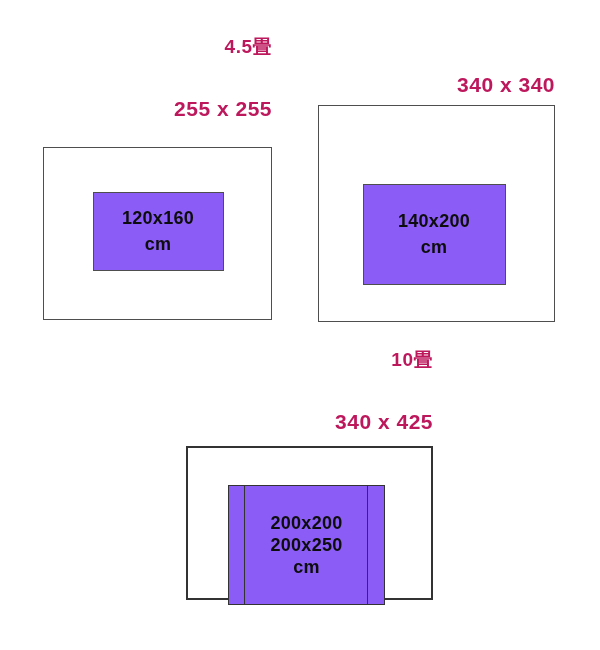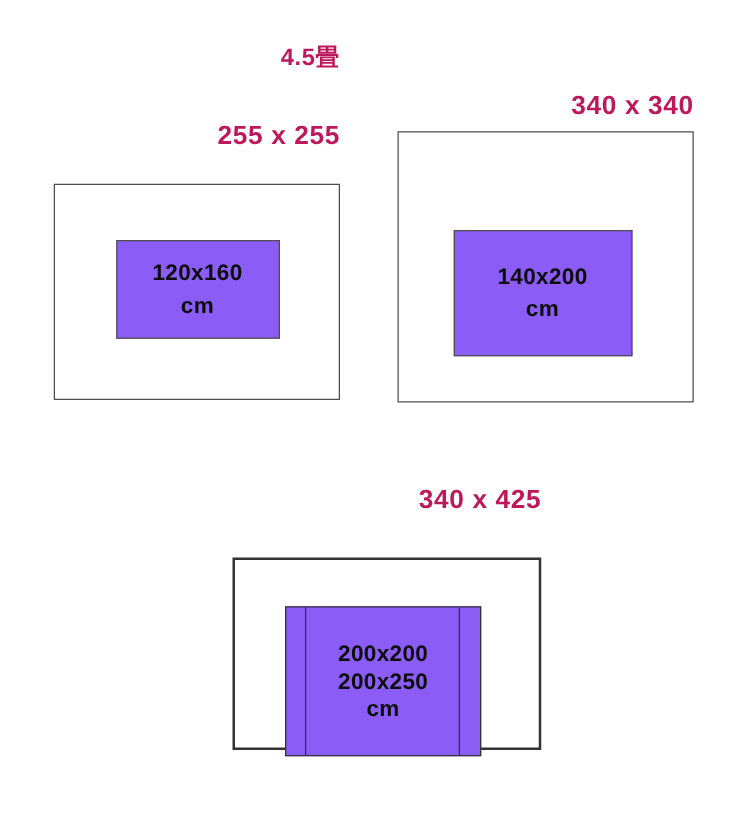--- a/index.html
+++ b/index.html
@@ -105,20 +105,21 @@
         <div class="rug-label">
           <span>140x200</span>
           <span>cm</span>
         </div>
       </div>
     </div>
   </section>
 
   <section>
     <header class="hdr hdr3">
+      <div class="tatami">10畳</div>
       <div class="dims">340 x 425</div>
     </header>
     <div class="room room3">
       <div class="rug rug3">
         <div class="vline vline-left"></div>
         <div class="vline vline-right"></div>
         <div class="rug-label">
           <span>200x200</span>
           <span>200x250</span>
           <span>cm</span>

